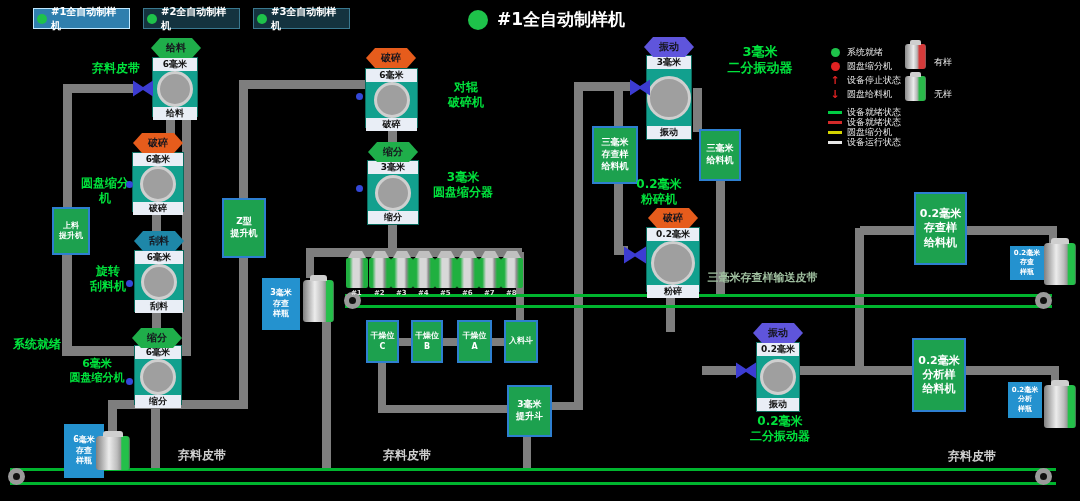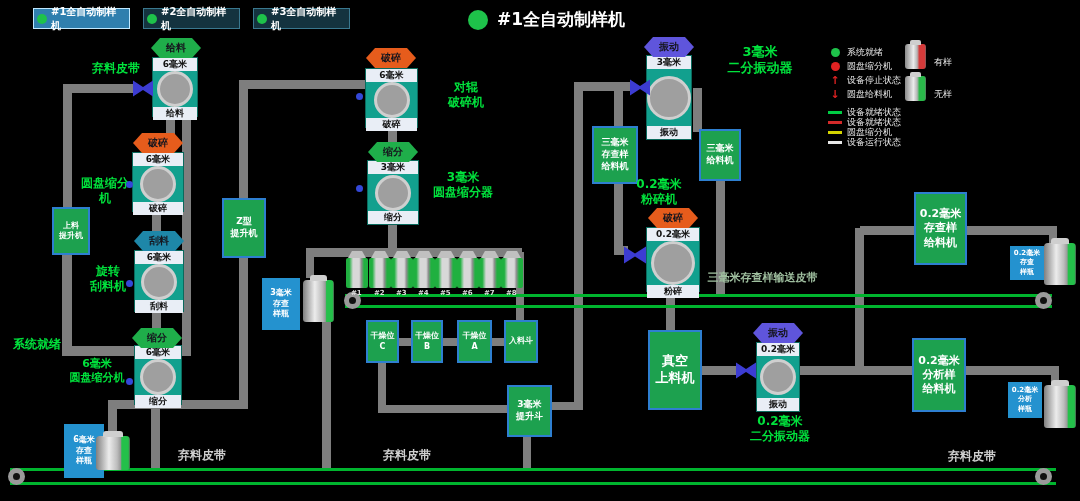--- a/index.html
+++ b/index.html
@@ -343,22 +343,20 @@
   <div class="hex hex-orange" style="left:648px;top:208px">破碎</div>
   <div class="equip" style="left:646px;top:227px;width:54px;height:65px;--cs:44px">
     <div class="hd">0.2毫米</div>
     <div class="bd">
         <div class="circle"></div>
       </div>
     <div class="ft">粉碎</div>
   </div>
   <div class="valve" style="left:624px;top:245px;width:22px;height:20px"></div>
 
-  <div class="gbox" style="left:648px;top:330px;width:54px;height:80px;font-size:13px">真空
-上料机</div>
   <div class="hex hex-purple" style="left:753px;top:323px">振动</div>
   <div class="equip" style="left:756px;top:342px;width:44px;height:70px">
     <div class="hd">0.2毫米</div>
     <div class="bd">
         <div class="circle"></div>
       </div>
     <div class="ft">振动</div>
   </div>
   <div class="valve" style="left:736px;top:361px;width:20px;height:19px"></div>
   <div class="glabel" style="left:740px;top:414px;width:80px">0.2毫米

